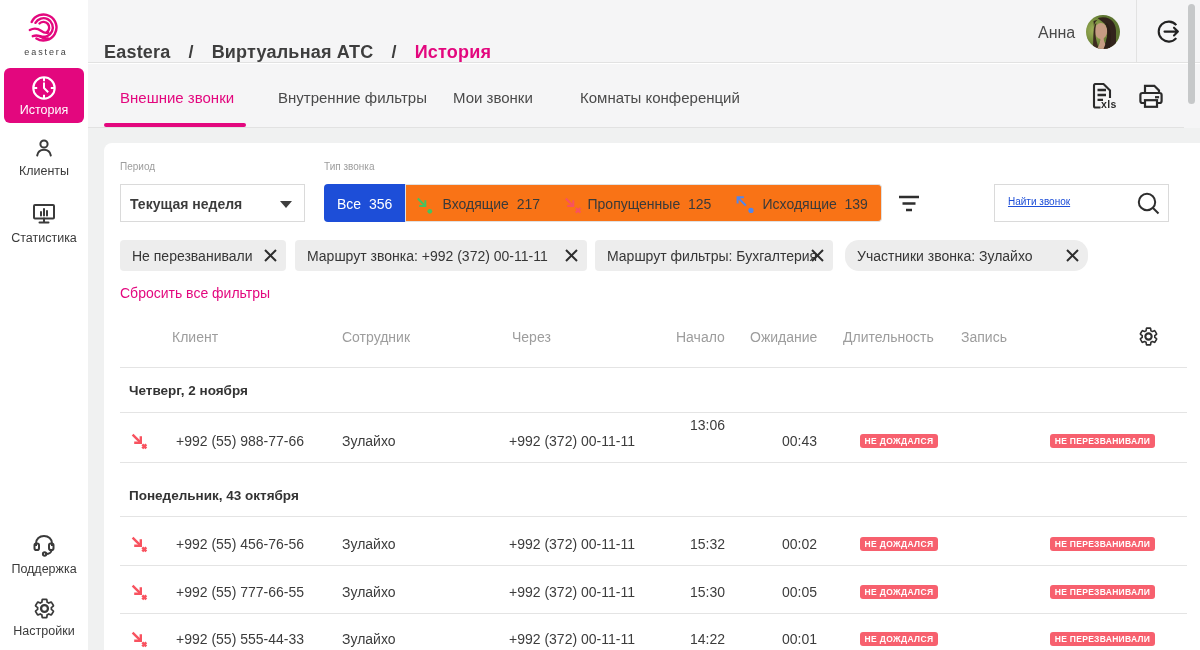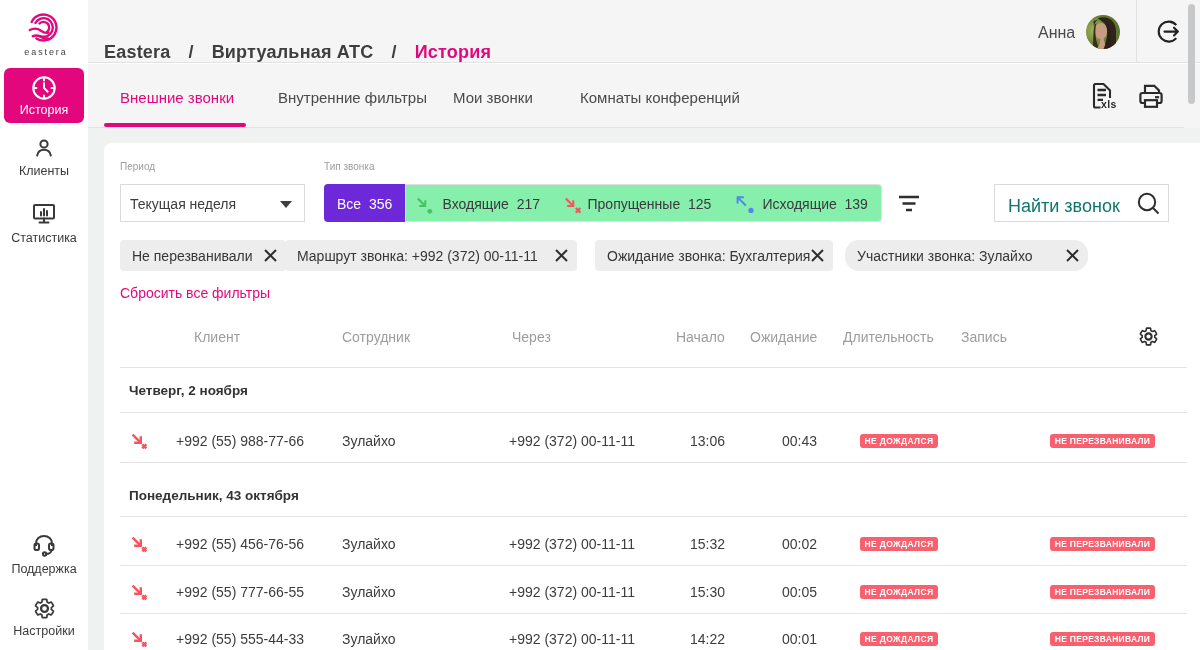--- a/index.html
+++ b/index.html
@@ -24,46 +24,46 @@
 #tab4 { left:580px; }
 #tabu { left:104px; top:123px; width:142px; height:4px; background:#e3077e; border-radius:2px; }
 
 #content { left:88px; top:128px; width:1112px; height:522px; background:#f0f1f1; }
 #card { left:104px; top:143px; width:1096px; height:507px; background:#fff; border-radius:8px 0 0 0; }
 
 #card .lab { font-size:10px; color:#9d9d9d; }
 #perlab { left:16px; top:18px; }
 #typlab { left:220px; top:18px; }
 #dd { left:16px; top:41px; width:185px; height:38px; border:1px solid #dadada; background:#fff; }
-#dd span { position:absolute; left:9px; top:11px; font-size:14px; color:#3c3c3c; }
+#dd span { position:absolute; left:9px; top:11px; font-size:14px; color:#3c3c3c;font-weight:bold; }
 #ddcar { position:absolute; right:12px; top:16px; width:0; height:0; border-left:6px solid transparent; border-right:6px solid transparent; border-top:7px solid #3e3e3e; }
 #seg { left:220px; top:41px; height:38px; }
-.segb { position:absolute; top:0; height:38px; border:1px solid #e0e0e0; background:#86efac; font-size:15px; color:#3a3a3a; }
-#segall { left:0; width:92px; background:#6d28d9; border:none; border-radius:4px 0 0 4px; color:#fff; }
+.segb { position:absolute; top:0; height:38px; border:1px solid #e0e0e0; background:#f97316; font-size:15px; color:#3a3a3a; }
+#segall { left:0; width:92px; background:#1d4ed8; border:none; border-radius:4px 0 0 4px; color:#fff; }
 #segall .t { top:11.5px; }
 #segin  { left:81px; width:153px; }
 #segmis { left:233px; width:173px; border-left:none; }
 #segout { left:405px; width:153px; border-radius:0 4px 4px 0; border-left:none; }
 .segb .t { position:absolute; top:11px; white-space:nowrap; font-size:14px; }
 .segb svg { position:absolute; left:16px; top:8px; }
 #flt { left:791px; top:51px; width:28px; height:20px; }
 #search { left:890px; top:41px; width:175px; height:38px; border:1px solid #dadada; background:#fff; }
-#search span { position:absolute; left:13px; top:11px; font-size:18px; color:#0f766e; }
+#search span { position:absolute; left:13px; top:11px; font-size:10px; color:#1d4ed8;text-decoration:underline; }
 #search svg { position:absolute; right:6px; top:6px; }
 .chip { top:97px; height:31px; background:#ededed; border-radius:4px; font-size:14px; color:#363636; }
 .chip .tx { position:absolute; left:12px; top:8px; white-space:nowrap; }
 .chip svg { position:absolute; right:8px; top:8px; }
 #chip1 { left:16px;  width:166px; }
-#chip2 { left:181px; width:292px;padding-left:16px; }
+#chip2 { left:191px; width:292px;padding-left:16px; }
 #chip3 { left:491px; width:238px; }
 #chip4 { left:741px; width:243px;border-radius:14px; }
 #reset { left:16px; top:142px; font-size:14px; color:#e3077e; }
 
 .th { top:186px; font-size:14px; color:#9d9d9d; }
-#th1 { left:90px; } #th2 { left:238px; } #th3 { left:408px; }
+#th1 { left:68px; } #th2 { left:238px; } #th3 { left:408px; }
 #th4 { left:572px; } #th5 { left:646px; } #th6 { left:739px; }
 #th7 { left:857px; }
 #gear { left:1034px; top:183px; }
 .hr { left:16px; width:1067px; height:1px; background:#e4e4e4; }
 .grp { left:25px; font-size:13.5px; font-weight:bold; color:#333; }
 .cell { font-size:14px; color:#3c3c3c; white-space:nowrap; }
 .badge { height:14px; background:#f7606e; border-radius:3px; color:#fff; font-size:8.5px; font-weight:bold; letter-spacing:.35px; text-align:center; line-height:14.5px; white-space:nowrap; }
 .b2 { letter-spacing:.3px; }
 .micon { left:26px; }
 
@@ -177,21 +177,21 @@
         <path d="M2 2 L13 13 M13 2 L2 13"></path>
       </svg>
     </div>
   <div id="chip2" class="abs chip">
       <span class="tx">Маршрут звонка: +992 (372) 00-11-11</span>
       <svg width="15" height="15" viewBox="0 0 15 15" stroke="#2e2e2e" stroke-width="2">
         <path d="M2 2 L13 13 M13 2 L2 13"></path>
       </svg>
     </div>
   <div id="chip3" class="abs chip">
-      <span class="tx">Ожидание звонка: Бухгалтерия</span>
+      <span class="tx">Маршрут фильтры: Бухгалтерия</span>
       <svg width="15" height="15" viewBox="0 0 15 15" stroke="#2e2e2e" stroke-width="2">
         <path d="M2 2 L13 13 M13 2 L2 13"></path>
       </svg>
     </div>
   <div id="chip4" class="abs chip">
       <span class="tx">Участники звонка: Зулайхо</span>
       <svg width="15" height="15" viewBox="0 0 15 15" stroke="#2e2e2e" stroke-width="2">
         <path d="M2 2 L13 13 M13 2 L2 13"></path>
       </svg>
     </div>
@@ -219,21 +219,21 @@
   <svg class="abs micon" style="top:289px" width="19" height="19" viewBox="0 0 19 19">
       <g fill="none" stroke="#f8525f" stroke-width="2.4">
         <path d="M2.6 2.6 L10.4 10.4"></path>
         <path d="M10.8 4.2 V10.8 H4.2"></path>
         <path d="M12.3 12.3 L16.3 16.3 M16.3 12.3 L12.3 16.3" stroke-width="2.5"></path>
       </g>
     </svg>
   <div class="abs cell" style="left:72px;top:290px">+992 (55) 988-77-66</div>
   <div class="abs cell" style="left:238px;top:290px">Зулайхо</div>
   <div class="abs cell" style="left:405px;top:290px">+992 (372) 00-11-11</div>
-  <div class="abs cell" style="left:586px;top:290px">13:06</div>
+  <div class="abs cell" style="left:586px;top:274px">13:06</div>
   <div class="abs cell" style="left:678px;top:290px">00:43</div>
   <div class="abs badge" style="left:756px;top:291px;width:78px">НЕ ДОЖДАЛСЯ</div>
   <div class="abs badge b2" style="left:946px;top:291px;width:105px">НЕ ПЕРЕЗВАНИВАЛИ</div>
 
   <svg class="abs micon" style="top:392px" width="19" height="19" viewBox="0 0 19 19">
       <g fill="none" stroke="#f8525f" stroke-width="2.4">
         <path d="M2.6 2.6 L10.4 10.4"></path>
         <path d="M10.8 4.2 V10.8 H4.2"></path>
         <path d="M12.3 12.3 L16.3 16.3 M16.3 12.3 L12.3 16.3" stroke-width="2.5"></path>
       </g>

